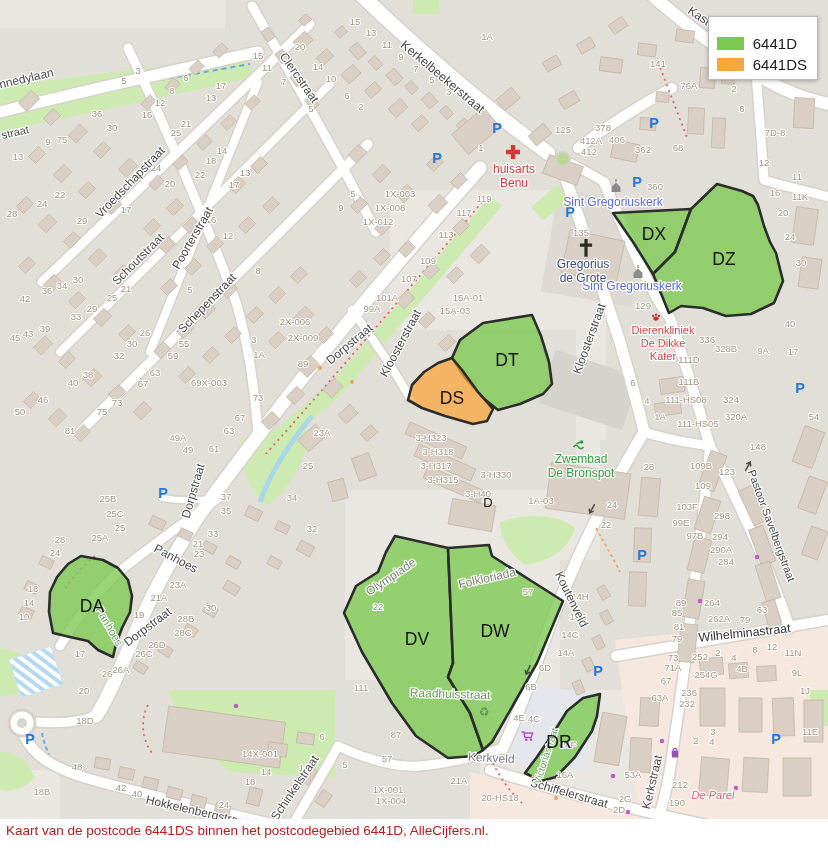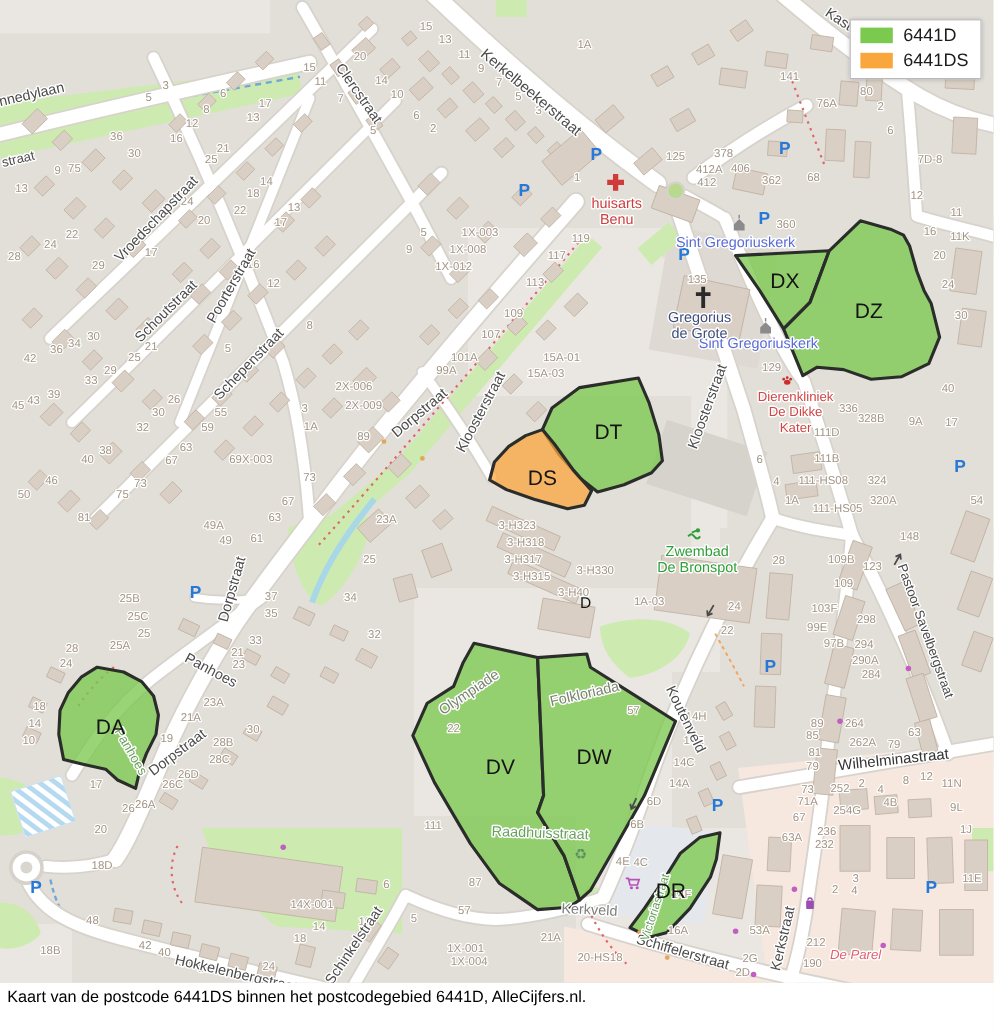--- a/index.html
+++ b/index.html
@@ -7,24 +7,24 @@
   .map-wrap{position:relative;width:828px;height:819px;overflow:hidden;background:#eae7e2;}
   svg{display:block;font-family:"Liberation Sans",sans-serif;}
   .bld{fill:#d9cfc4;stroke:#c0b2a2;stroke-width:.7;}
   .road-c{fill:none;stroke:#d7d3cc;stroke-linecap:round;stroke-linejoin:round;}
   .road-f{fill:none;stroke:#ffffff;stroke-linecap:round;stroke-linejoin:round;}
   .green{fill:#cdebb0;}
   .tint{fill:#e2dfd9;}
   .area-green{fill-opacity:.78;stroke:#2b2d2b;stroke-width:2.6;stroke-linejoin:round;}
   .area-orange{fill-opacity:.75;stroke:#2b2d2b;stroke-width:2.6;stroke-linejoin:round;}
   .legend{position:absolute;top:16px;right:10px;background:#ffffff;border:1px solid #b9b9b9;
-    box-shadow:0 1px 4px rgba(0,0,0,.28);padding:4px 10px 6px 8px;display:flex;flex-direction:column;gap:4px;z-index:5;}
+    box-shadow:0 1px 4px rgba(0,0,0,.28);padding:18px 10px 6px 8px;display:flex;flex-direction:column;gap:4px;z-index:5;}
   .legend-row{display:flex;align-items:center;gap:9px;font-size:15px;color:#1c1c1c;}
   .swatch{width:27px;height:13px;display:inline-block;}
-  .caption{width:756px;height:42px;background:#ffffff;color:#000000;font-size:13.5px;line-height:1.45;
+  .caption{width:756px;height:42px;background:#ffffff;color:#b91c1c;font-size:13.5px;line-height:1.45;
     padding:2px 0 0 6px;box-sizing:border-box;}
 </style>
 </head>
 <body>
 
 <div class="page">
   <div class="map-wrap">
     <svg id="map" width="828" height="819" viewBox="0 0 828 819">
       <defs>
         <pattern id="stripes" width="8" height="8" patternUnits="userSpaceOnUse" patternTransform="rotate(-35)">

